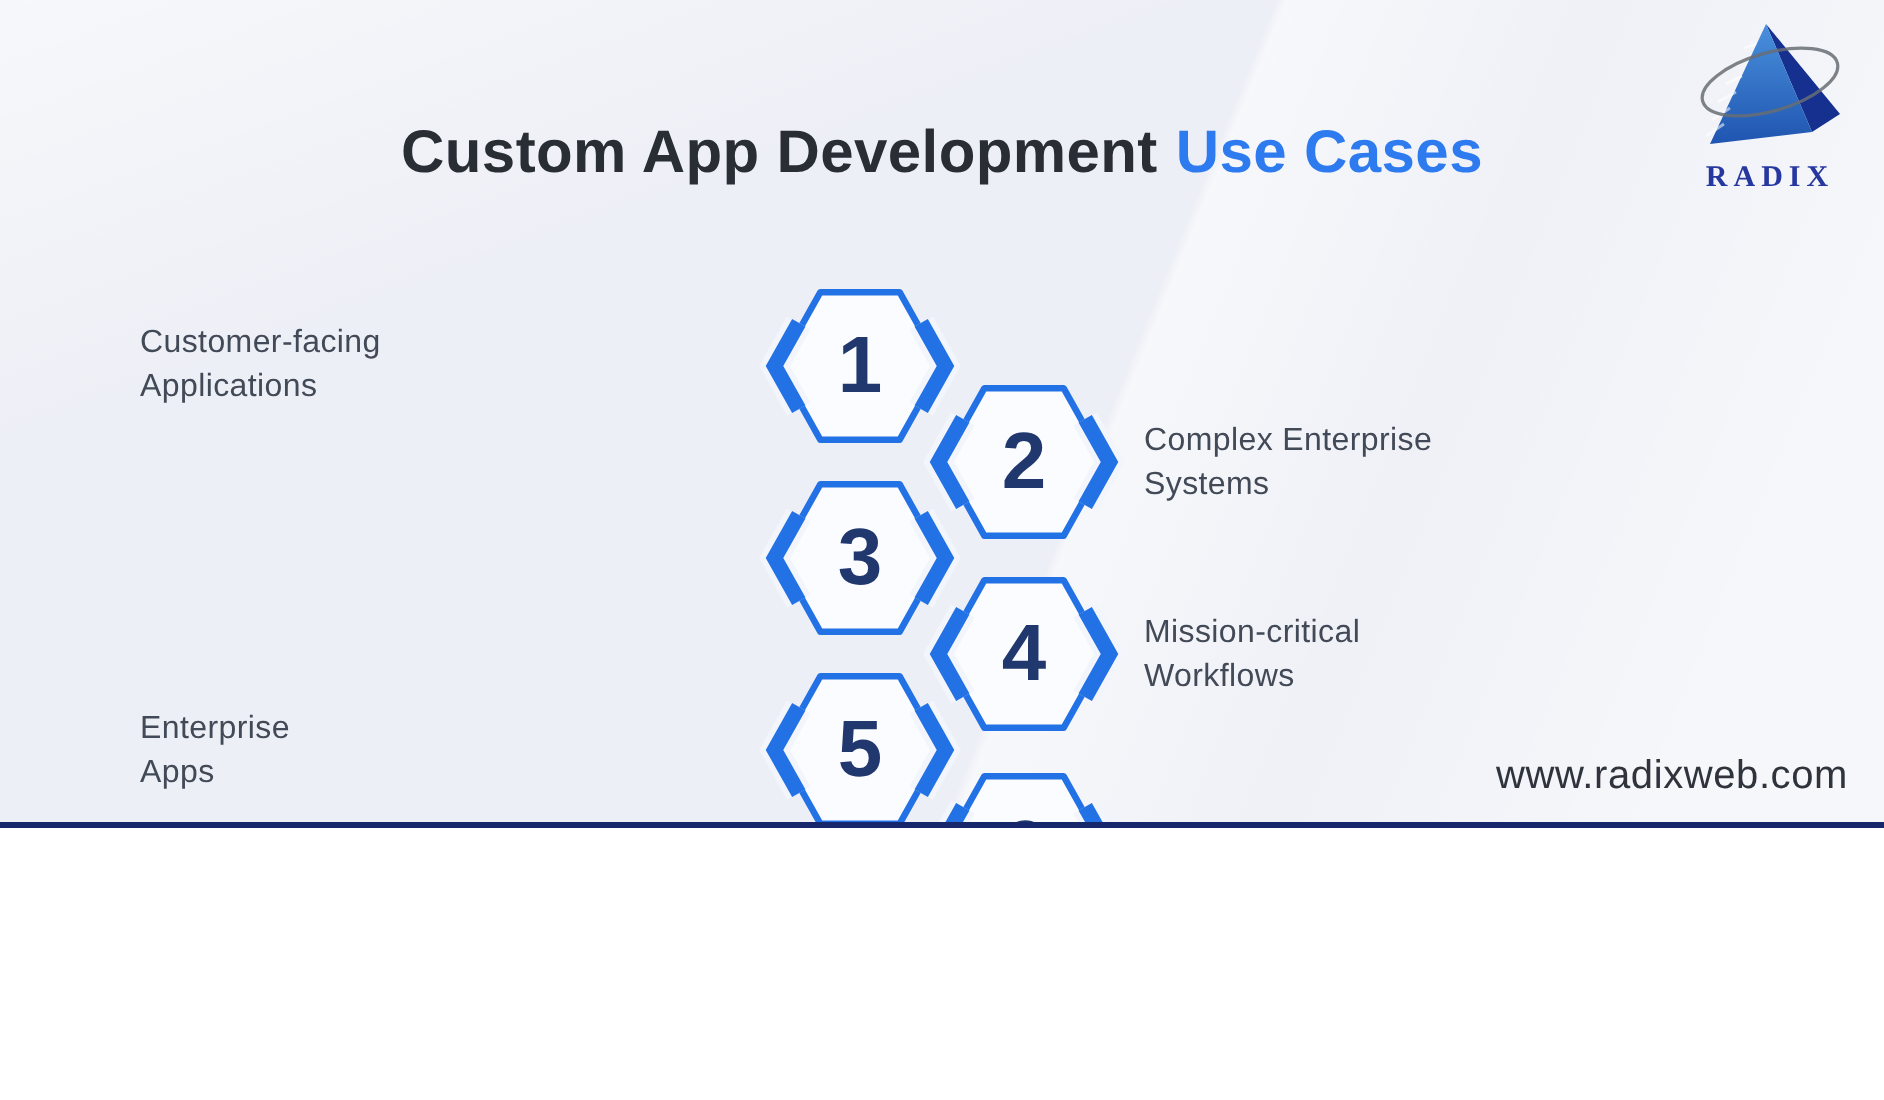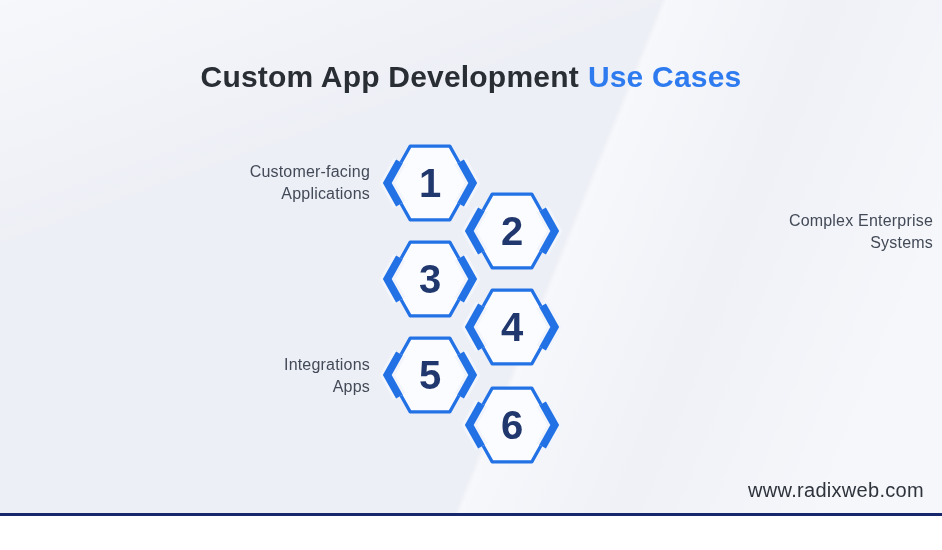--- a/index.html
+++ b/index.html
@@ -9,21 +9,21 @@
     --label-gray:#434a57;
     --title-dark:#292d34;
     --bottom-bar:#16276b;
     --bg:#edeff6;
     --hex-fill:#fbfcff;
   }
   *{margin:0;padding:0;box-sizing:border-box;}
   html,body{width:942px;height:550px;}
   body{font-family:"Liberation Sans",sans-serif;}
   .canvas{
-    position:relative;width:942px;height:516px;overflow:hidden;
+    position:relative;width:942px;height:414px;overflow:hidden;
     background-color:var(--bg);
     background-image:
       linear-gradient(112deg, rgba(255,255,255,0) 57.5%, rgba(255,255,255,0.55) 58%, rgba(255,255,255,0.12) 72%, rgba(255,255,255,0.5) 90%),
       linear-gradient(160deg, rgba(255,255,255,0.55) 0%, rgba(255,255,255,0) 30%);
   }
   .title{
     position:absolute;top:60px;left:0;width:942px;text-align:center;
     font-size:30px;line-height:34px;font-weight:700;color:var(--title-dark);
     letter-spacing:0.2px;
   }
@@ -40,22 +40,22 @@
   .item-hex-1{left:385px;top:138px;}
   .item-hex-2{left:467px;top:186px;}
   .item-hex-3{left:385px;top:234px;}
   .item-hex-4{left:467px;top:282px;}
   .item-hex-5{left:385px;top:330px;}
   .item-hex-6{left:467px;top:380px;}
   .label{
     position:absolute;font-size:16px;line-height:21.5px;font-weight:500;
     color:var(--label-gray);white-space:pre-line;letter-spacing:0.2px;
   }
-  .label-left{right:572px;width:300px;text-align:right;}
-  .label-right{left:588px;width:345px;text-align:right;}
+  .label-left{right:572px;width:300px;}
+  .label-right{left:572px;width:345px;text-align:left;}
   .item-label-1{top:161px;}
   .item-label-2{top:210px;}
   .item-label-3{top:257px;}
   .item-label-4{top:306px;}
   .item-label-5{top:354px;}
   .item-label-6{top:404px;}
   .website{
     position:absolute;right:18px;bottom:14px;
     font-size:20px;color:#2e333c;font-weight:500;letter-spacing:0.3px;
   }
@@ -81,20 +81,35 @@
         <polyline class="chev" points="16,26 2.5,50 16,74"></polyline>
         <polyline class="chev" points="84,26 97.5,50 84,74"></polyline>
       </g>
     </defs>
   </svg>
 
   <div class="title">
     <span>Custom App Development</span><span class="accent">Use Cases</span>
   </div>
 
+  <div class="logo">
+    <svg viewBox="0 0 94 94">
+      <defs>
+        <linearGradient id="pyrg" x1="0" y1="0" x2="0" y2="1">
+          <stop offset="0" stop-color="#4a90dd"></stop>
+          <stop offset="1" stop-color="#1f55b0"></stop>
+        </linearGradient>
+      </defs>
+      <polygon points="45,6 68,60 82,51" fill="#15308f"></polygon>
+      <polygon points="45,6 17,66 68,60" fill="url(#pyrg)"></polygon>
+      <path d="M40,16 L34,18 M36,24 L29,27 M33,32 L25,36 M30,40 L21,45 M27,48 L18,54 M24,56 L15,62" stroke="rgba(255,255,255,0.55)" stroke-width="1.4" fill="none"></path>
+      <ellipse cx="47" cy="35" rx="35" ry="14.5" transform="rotate(-16 47 35)" fill="none" stroke="#676d74" stroke-width="1.6" opacity="0.85"></ellipse>
+      <text class="logo-brand" x="47" y="87" text-anchor="middle">RADIX</text>
+    </svg>
+  </div>
 
   <div class="hex item-hex-1">
     <svg viewBox="0 0 100 100">
         <use href="#hexshape"></use>
       </svg>
     <div class="num">1</div>
   </div>
   <div class="label label-left item-label-1">Customer-facing
 Applications</div>
 
@@ -113,28 +128,30 @@
       </svg>
     <div class="num">3</div>
   </div>
 
   <div class="hex item-hex-4">
     <svg viewBox="0 0 100 100">
         <use href="#hexshape"></use>
       </svg>
     <div class="num">4</div>
   </div>
+  <div class="label label-right item-label-4">Mission-critical
+Workflows</div>
 
   <div class="hex item-hex-5">
     <svg viewBox="0 0 100 100">
         <use href="#hexshape"></use>
       </svg>
     <div class="num">5</div>
   </div>
-  <div class="label label-left item-label-5">Integrations
+  <div class="label label-left item-label-5">Enterprise
 Apps</div>
 
   <div class="hex item-hex-6">
     <svg viewBox="0 0 100 100">
         <use href="#hexshape"></use>
       </svg>
     <div class="num">6</div>
   </div>
 
   <div class="website">www.radixweb.com</div>

